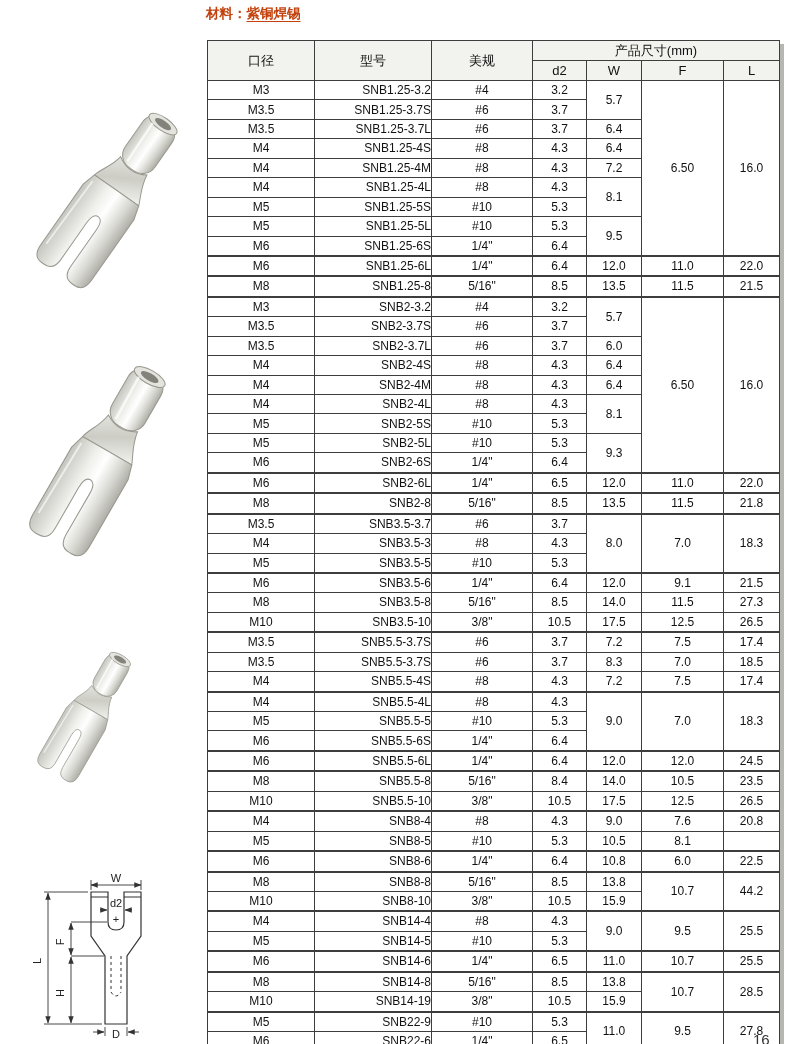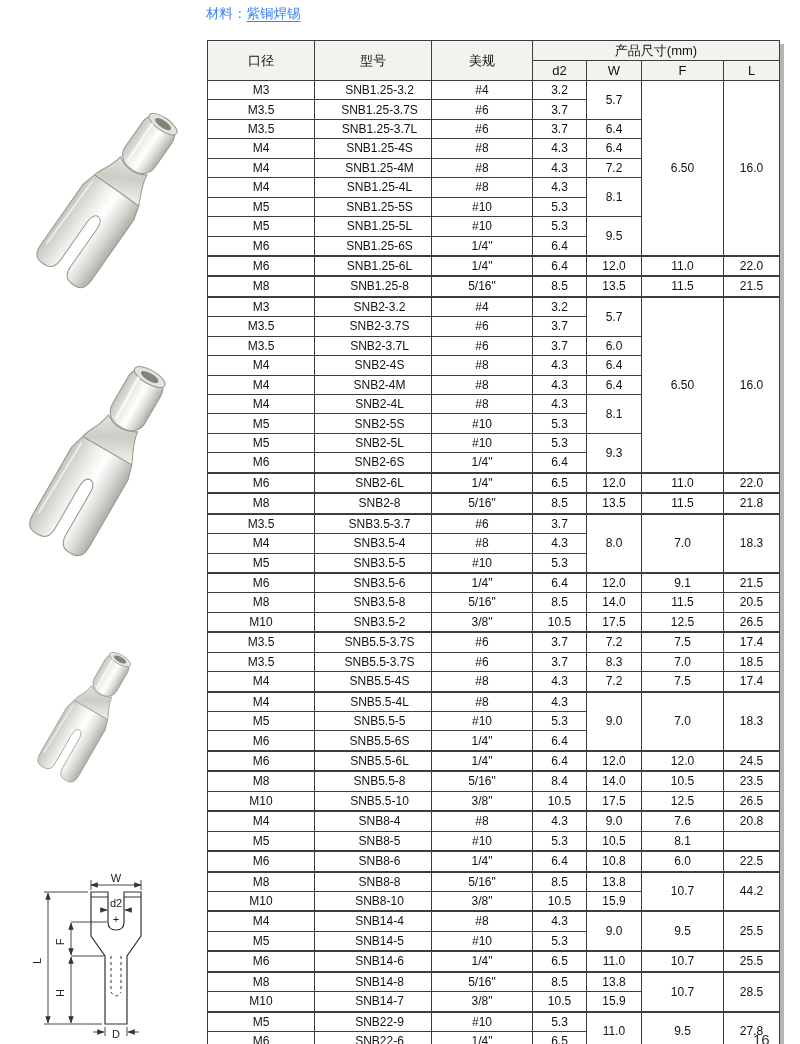--- a/index.html
+++ b/index.html
@@ -7,40 +7,40 @@
     --header_bg:#f2f2ee;
     --shadow:#b6b6b2;
     --text:#111111;
   }
   html,body{margin:0;padding:0;}
   body{
     width:800px;height:1044px;position:relative;overflow:hidden;
     background:#ffffff;font-family:"Liberation Sans",sans-serif;color:var(--text);
   }
   .material-title{
-    position:absolute;left:206px;top:5px;font-size:13.5px;font-weight:normal;
-    color:#3b82f6;white-space:nowrap;
+    position:absolute;left:206px;top:5px;font-size:13.5px;font-weight:bold;
+    color:#c2410c;white-space:nowrap;
   }
   .material-title .mat-value{text-decoration:underline;text-underline-offset:3px;}
   .spec-table{
     position:absolute;left:207px;top:40px;width:572px;
     border-collapse:collapse;table-layout:fixed;
     box-shadow:4px 4px 0 var(--shadow);
     background:#fff;
   }
   .spec-table th,.spec-table td{
     border:1px solid var(--border);
     text-align:center;vertical-align:middle;
     font-size:12px;line-height:1.02;color:var(--text);
     padding:0;height:18.45px;overflow:hidden;white-space:nowrap;
   }
   .spec-table thead th{
     background:var(--header_bg);font-size:13px;font-weight:normal;height:19px;
   }
-  .spec-table tbody td:nth-child(2){text-align:center;padding-left:13px;}
+  .spec-table tbody td:nth-child(2){text-align:right;padding-left:13px;}
   .spec-table tbody tr.thick-top td{border-top:2px solid var(--border);}
   .photo{position:absolute;}
   .diagram{position:absolute;left:14px;top:872px;}
   .diagram text{font-size:11px;fill:#222;font-family:"Liberation Sans",sans-serif;}
   .page-number{
     position:absolute;left:753px;top:1031px;font-size:15px;color:#333;
   }
 </style>
 </head>
 <body>
@@ -308,21 +308,21 @@
         <td>M3.5</td>
         <td>SNB3.5-3.7</td>
         <td>#6</td>
         <td>3.7</td>
         <td rowspan="3">8.0</td>
         <td rowspan="3">7.0</td>
         <td rowspan="3">18.3</td>
       </tr>
       <tr>
         <td>M4</td>
-        <td>SNB3.5-4</td>
+        <td>SNB3.5-3</td>
         <td>#8</td>
         <td>4.3</td>
       </tr>
       <tr>
         <td>M5</td>
         <td>SNB3.5-5</td>
         <td>#10</td>
         <td>5.3</td>
       </tr>
       <tr class="thick-top">
@@ -334,25 +334,25 @@
         <td>9.1</td>
         <td>21.5</td>
       </tr>
       <tr>
         <td>M8</td>
         <td>SNB3.5-8</td>
         <td>5/16"</td>
         <td>8.5</td>
         <td>14.0</td>
         <td>11.5</td>
-        <td>20.5</td>
+        <td>27.3</td>
       </tr>
       <tr>
         <td>M10</td>
-        <td>SNB3.5-2</td>
+        <td>SNB3.5-10</td>
         <td>3/8"</td>
         <td>10.5</td>
         <td>17.5</td>
         <td>12.5</td>
         <td>26.5</td>
       </tr>
       <tr class="thick-top">
         <td>M3.5</td>
         <td>SNB5.5-3.7S</td>
         <td>#6</td>
@@ -498,21 +498,21 @@
         <td>M8</td>
         <td>SNB14-8</td>
         <td>5/16"</td>
         <td>8.5</td>
         <td>13.8</td>
         <td rowspan="2">10.7</td>
         <td rowspan="2">28.5</td>
       </tr>
       <tr>
         <td>M10</td>
-        <td>SNB14-7</td>
+        <td>SNB14-19</td>
         <td>3/8"</td>
         <td>10.5</td>
         <td>15.9</td>
       </tr>
       <tr class="thick-top">
         <td>M5</td>
         <td>SNB22-9</td>
         <td>#10</td>
         <td>5.3</td>
         <td rowspan="2">11.0</td>

